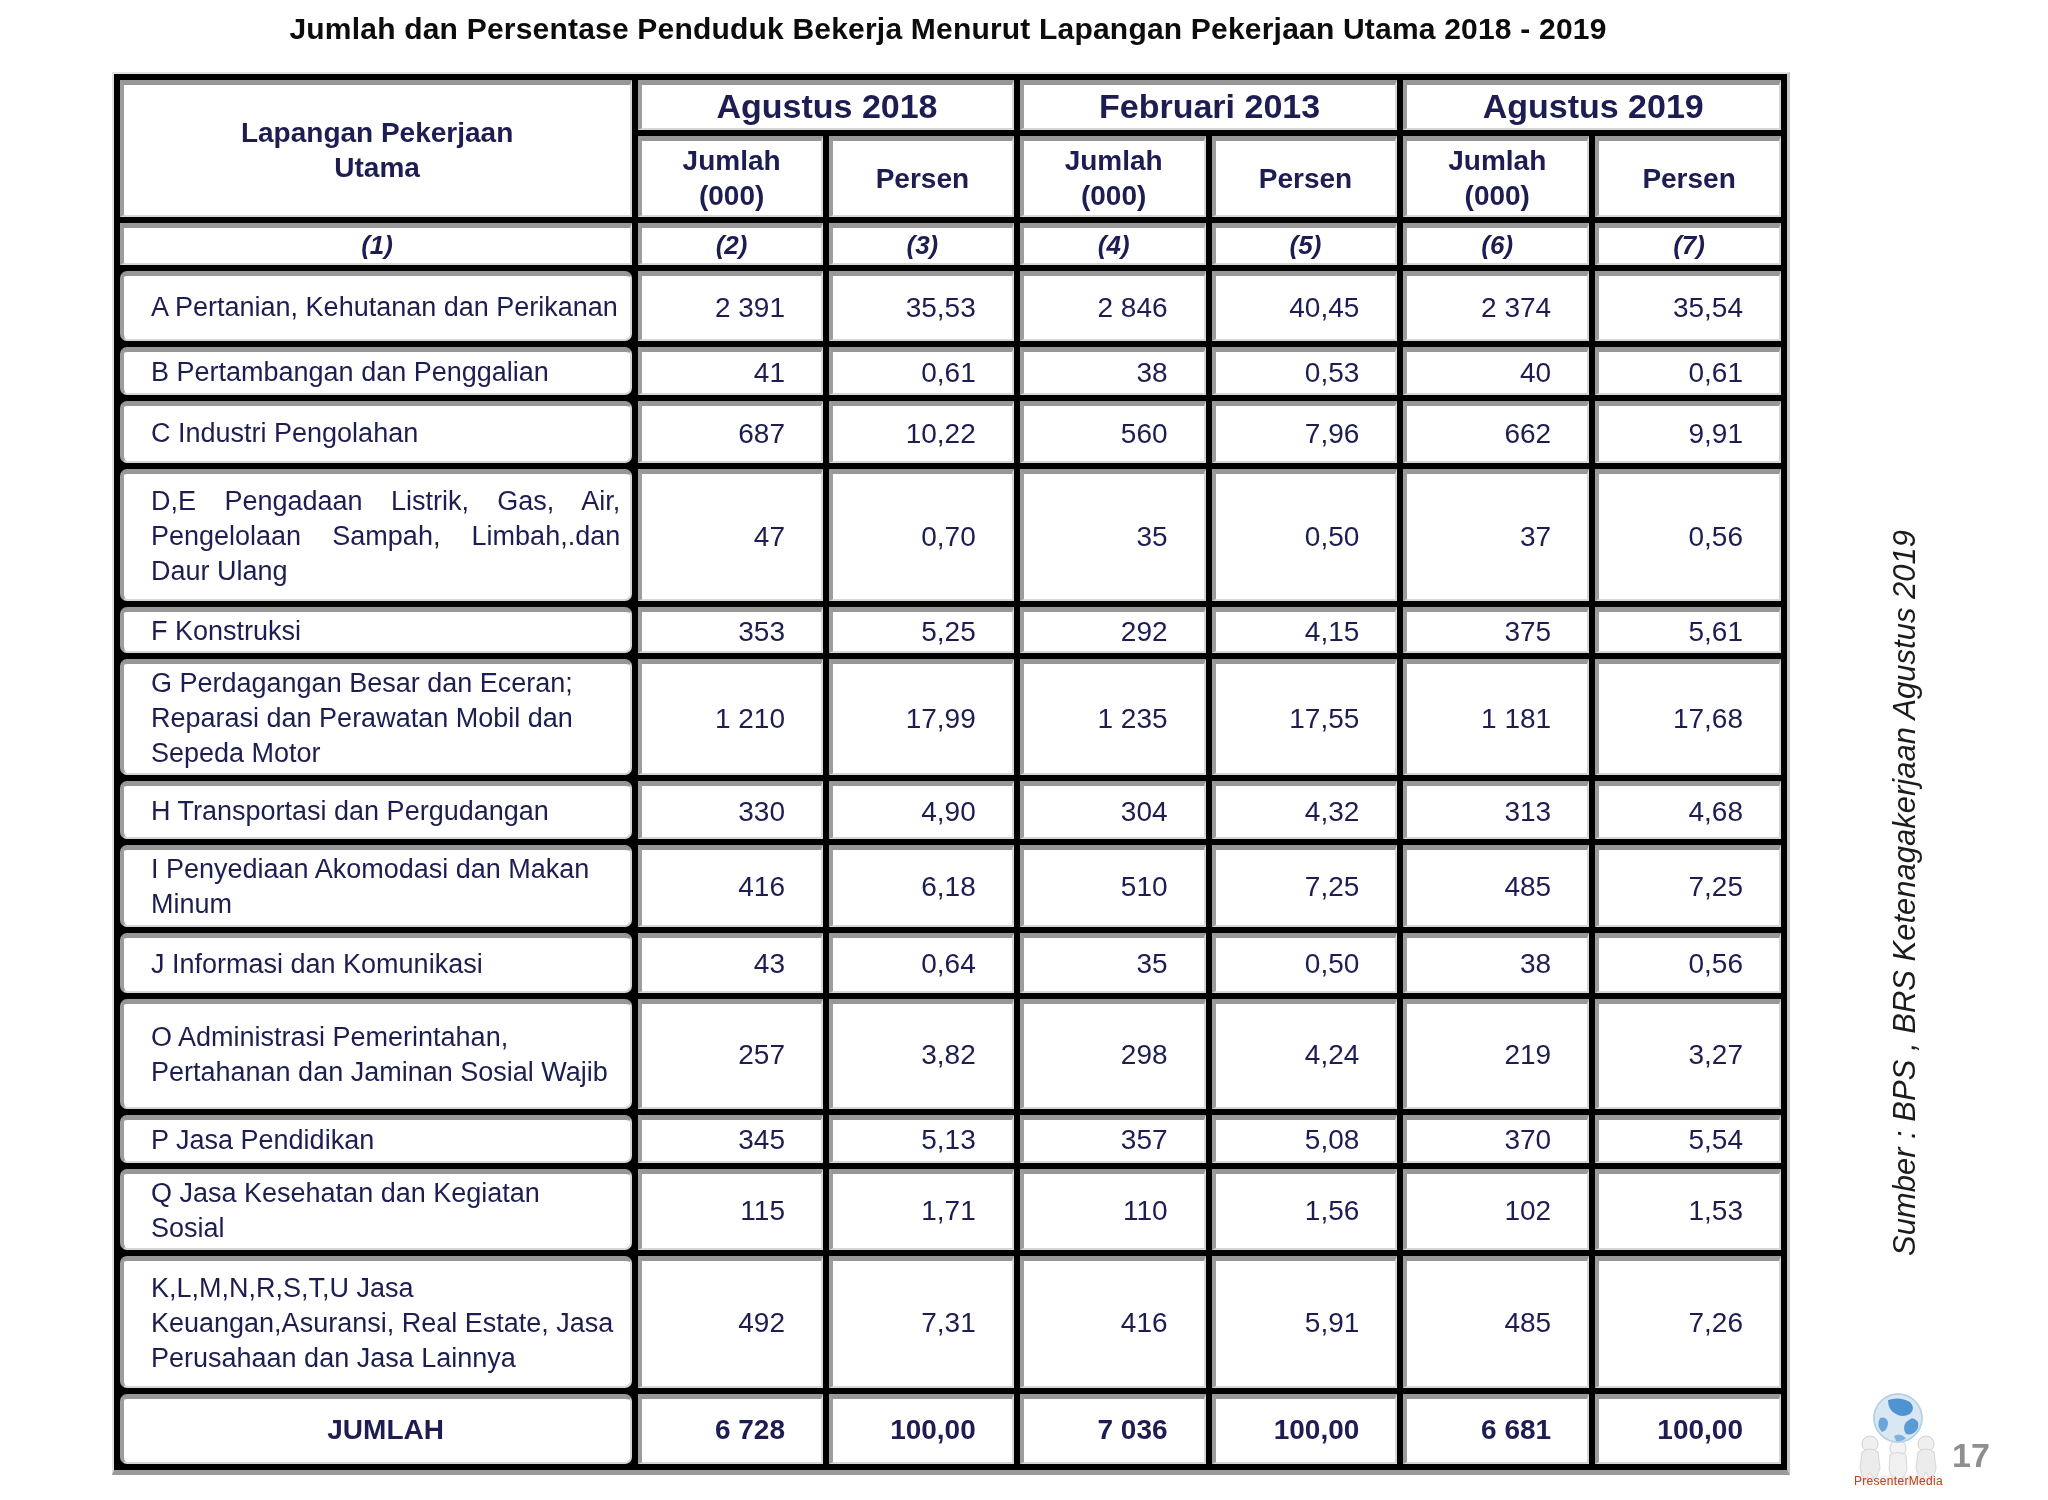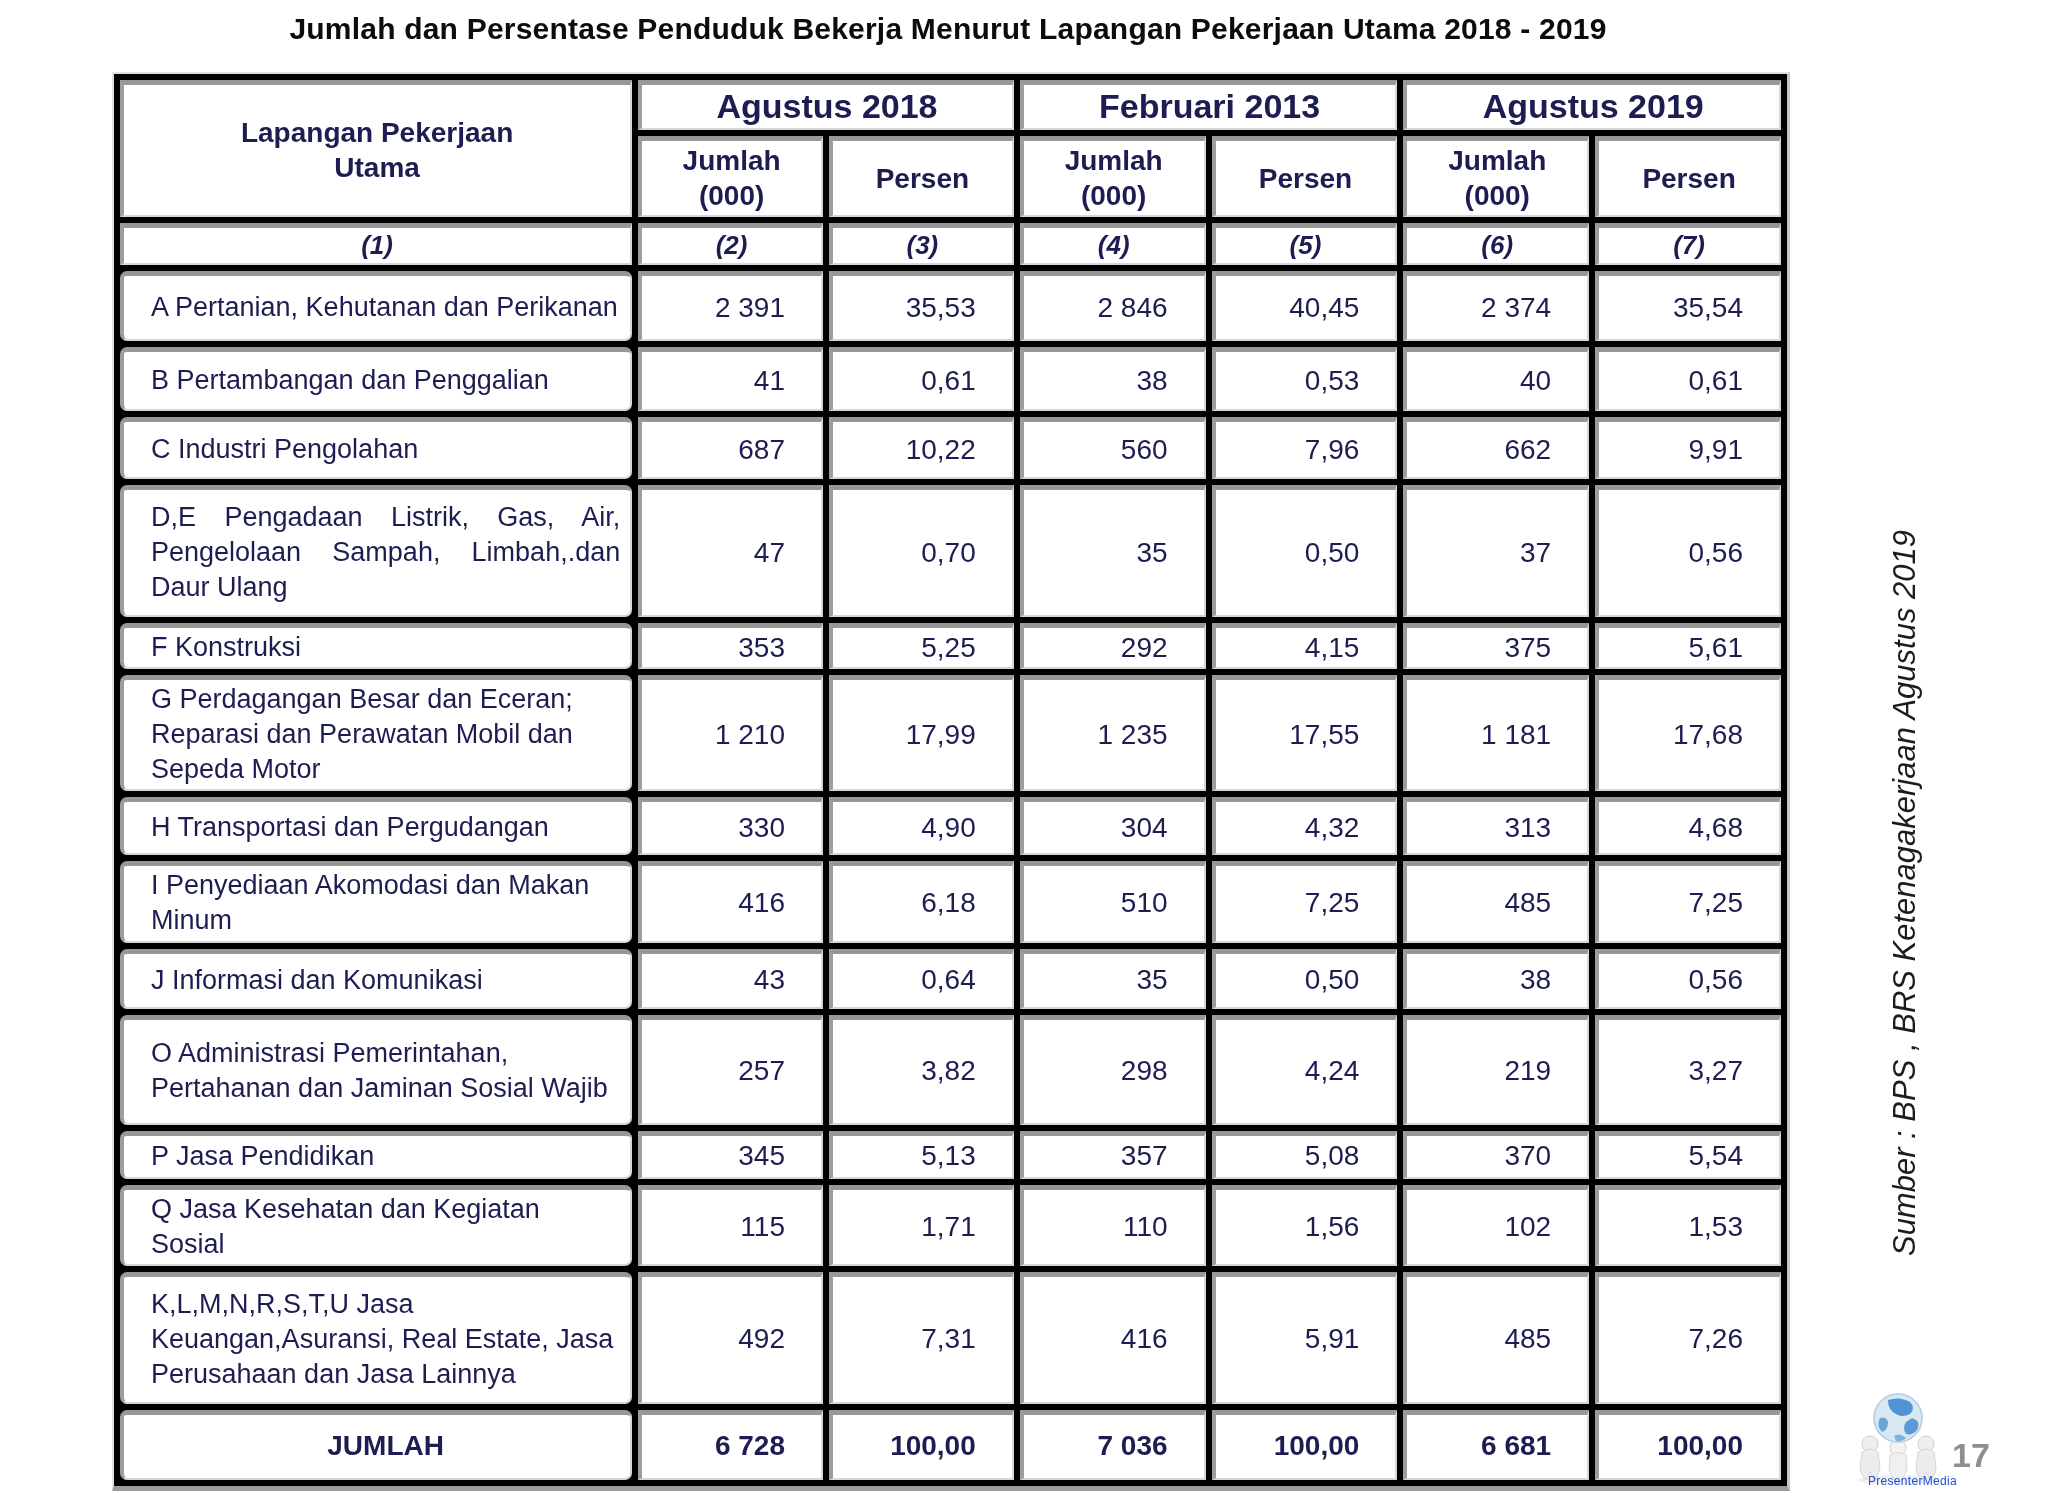--- a/index.html
+++ b/index.html
@@ -36,43 +36,43 @@
   .cn { font-size: 26px; font-weight: bold; font-style: italic; text-align: center; }
   td.lbl { font-size: 27px; text-align: left; padding-left: 27px; padding-right: 10px; line-height: 1.3; border-radius: 7px; }
   td.just { text-align: justify; }
   td.num { font-size: 28px; text-align: right; padding-right: 36px; }
   tr.trtotal td { font-weight: bold; }
   tr.trtotal td.lbl { text-align: center; font-size: 28px; }
 
   tr.hr1 { height: 38px; }
   tr.hr2 { height: 80px; }
   tr.hr3 { height: 40px; }
-  tr.rA { height: 70px; }  tr.rB { height: 64px; }  tr.rC { height: 62px; }
+  tr.rA { height: 70px; }  tr.rB { height: 48px; }  tr.rC { height: 62px; }
   tr.rD { height: 132px; } tr.rF { height: 36px; }  tr.rG { height: 110px; }
   tr.rH { height: 58px; }  tr.rI { height: 78px; }  tr.rJ { height: 60px; }
   tr.rO { height: 110px; } tr.rP { height: 48px; }  tr.rQ { height: 80px; }
   tr.rK { height: 132px; } tr.trtotal { height: 70px; }
 
   .source {
     position: absolute; left: 1905px; top: 893px; width: 850px;
     transform: translate(-50%, -50%) rotate(-90deg);
     text-align: center; font-style: italic; font-size: 31px; color: #1c1c1c;
     white-space: nowrap;
   }
 
   .pagenum {
     position: absolute; left: 1952px; top: 1436px;
     font-size: 34px; font-weight: bold; color: #8f8f8f;
   }
 
   .logo { position: absolute; left: 1850px; top: 1388px; width: 100px; height: 100px; }
   .logo svg { display: block; }
   .wm {
-    position: absolute; left: 18px; bottom: 0px; width: 100px;
-    font-size: 12px; color: #1d4ed8; letter-spacing: 0.3px; white-space: nowrap;
+    position: absolute; left: 4px; bottom: 0px; width: 100px;
+    font-size: 12px; color: #c2410c; letter-spacing: 0.3px; white-space: nowrap;
   }
 </style>
 </head>
 <body>
 
 <div class="slide">
 
   <div class="title">Jumlah dan Persentase Penduduk Bekerja Menurut Lapangan Pekerjaan Utama 2018 - 2019</div>
 
   <table class="maintable">

